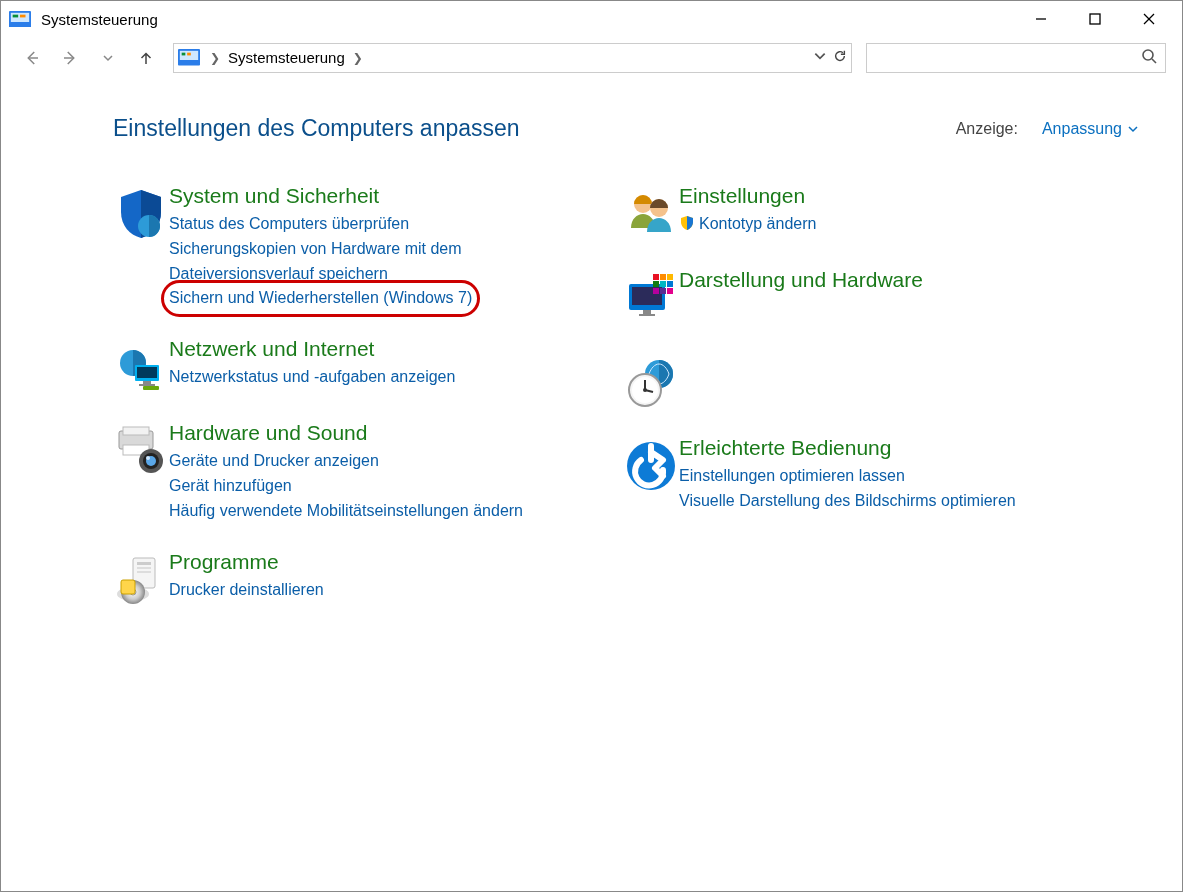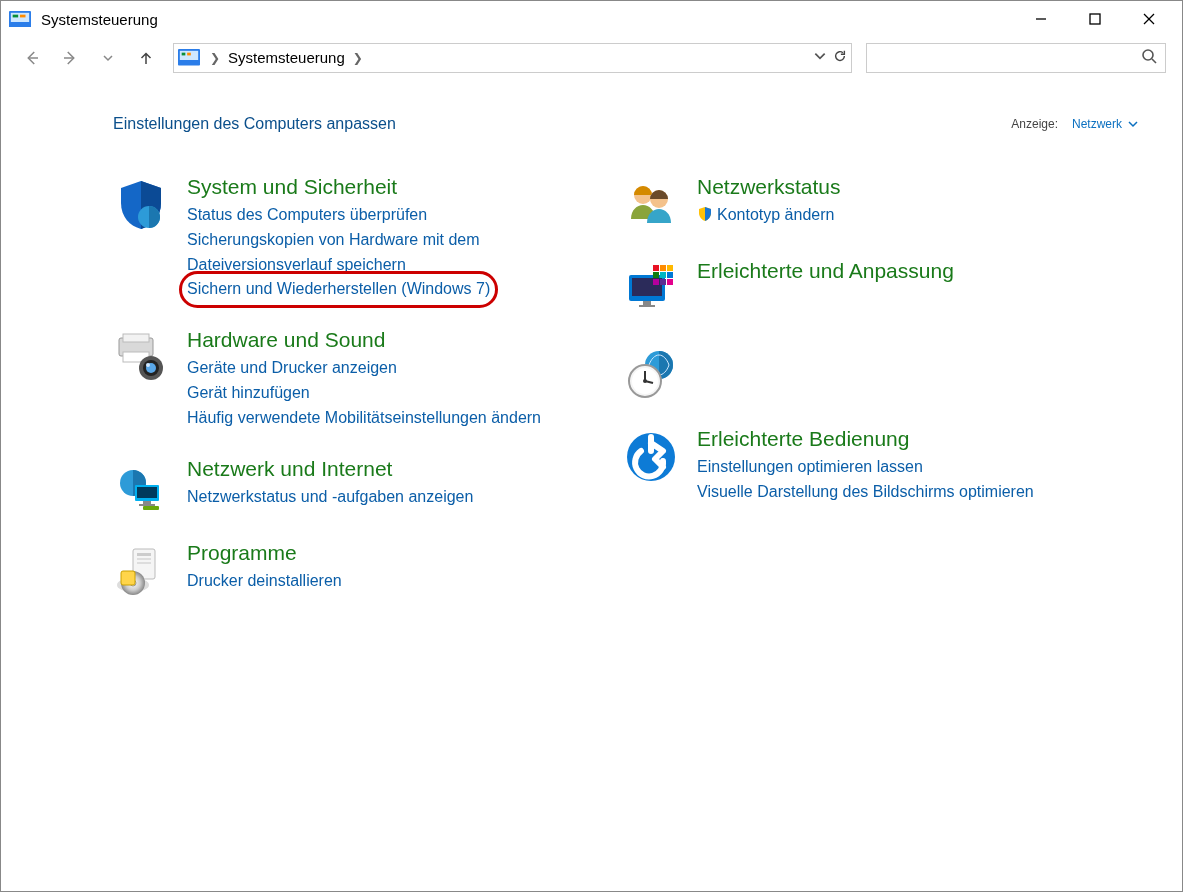--- a/index.html
+++ b/index.html
@@ -26,30 +26,30 @@
   .addr .crumb { font-size:15px; padding:2px 2px;}
   .addr .tail { margin-left:auto; display:flex; align-items:center; gap:6px; color:#555; }
   .addr .tail svg{width:14px;height:14px;}
   .searchbox { width: 300px; height:30px; border:1px solid #ccc; display:flex; align-items:center; padding:0 8px; color:#666;}
   .searchbox input { border:none; outline:none; flex:1; font-size:14px; height:100%; }
   .searchbox svg { width:16px; height:16px; color:#555;}
 
   
   .content { padding: 36px 44px 20px 112px; }
   .heading-row { display:flex; align-items:center; margin-bottom: 42px; }
-  .page-title { color:#0b4f8b; font-size:16px; font-weight:400; }
-  .view-right { margin-left:auto; display:flex; align-items:flex-start; gap:14px; font-size:12px;}
+  .page-title { color:#0b4f8b; font-size:23px; font-weight:400; }
+  .view-right { margin-left:auto; display:flex; align-items:flex-start; gap:24px; font-size:16px;}
   .view-label { color:#444; }
   .view-select { color:#0b70c0; display:flex; align-items:center; gap:6px;}
   .view-select svg{width:10px;height:10px;}
 
   .columns { display:flex; gap: 30px; }
   .col { flex: 0 0 480px; }
 
-  .category { display:flex; gap:18px; margin-bottom: 26px; }
+  .category { display:flex; margin-bottom: 26px; }
   .cat-icon { width:56px; height:56px; flex:0 0 56px; display:flex; align-items:flex-start; justify-content:center; margin-top:2px;}
   .cat-body {}
   .cat-title { color:#1a7a1a; font-size:21px; font-weight:400; margin-bottom:4px; }
   .link { color:#0b5ea8; font-size:16px; line-height:1.55; display:block; }
 
   
   .ring-wrap { position:relative; display:inline-block; }
   .ring { position:absolute; left:-8px; right:-8px; top:-6px; bottom:-6px; border:3px solid #cc0000; border-radius:22px; pointer-events:none;}
 
   
@@ -145,21 +145,21 @@
         </svg></span>
   </div>
 </div>
 
 <div class="content">
   <div class="heading-row">
     <div class="page-title">Einstellungen des Computers anpassen</div>
     <div class="view-right">
       <span class="view-label">Anzeige:</span>
       <span class="view-select">
-        <span>Netzwerk</span>
+        <span>Anpassung</span>
         <svg viewBox="0 0 10 10">
             <path d="M1 3 L5 7 L9 3" fill="none" stroke="#0b70c0" stroke-width="1.5"></path>
           </svg>
       </span>
     </div>
   </div>
 
   <div class="columns">
 
     <div class="col">
@@ -180,52 +180,52 @@
           <span class="ring-wrap">
             <a class="link">Sichern und Wiederherstellen (Windows 7)</a>
             <span class="ring"></span>
           </span>
         </div>
       </div>
 
       <div class="category">
         <div class="cat-icon">
           <svg viewBox="0 0 56 56">
+            <ellipse cx="20" cy="24" rx="13" ry="13" fill="#2d9bd8"></ellipse>
+              <path d="M20 11a13 13 0 0 1 0 26Z" fill="#1b77b0"></path>
+            <rect x="22" y="26" width="24" height="16" rx="1" fill="#00b0f0"></rect>
+              <rect x="24" y="28" width="20" height="11" fill="#003a5c"></rect>
+            <rect x="30" y="42" width="8" height="3" fill="#888"></rect>
+              <rect x="26" y="45" width="16" height="2" fill="#888"></rect>
+            <rect x="30" y="47" width="16" height="4" rx="1" fill="#6aa80c"></rect>
+          </svg>
+        </div>
+        <div class="cat-body">
+          <div class="cat-title">Netzwerk und Internet</div>
+          <a class="link">Netzwerkstatus und -aufgaben anzeigen</a>
+        </div>
+      </div>
+
+      <div class="category">
+        <div class="cat-icon">
+          <svg viewBox="0 0 56 56">
             <rect x="6" y="8" width="34" height="18" rx="2" fill="#d9d9d9" stroke="#999"></rect>
             <rect x="10" y="4" width="26" height="8" fill="#f2f2f2" stroke="#bbb"></rect>
             <rect x="10" y="22" width="26" height="10" fill="#fff" stroke="#bbb"></rect>
             <circle cx="38" cy="38" r="12" fill="#555"></circle>
               <circle cx="38" cy="38" r="8" fill="#222"></circle>
               <circle cx="38" cy="38" r="5" fill="#5aa7e8"></circle>
               <circle cx="35" cy="35" r="2" fill="#cfe8ff"></circle>
           </svg>
         </div>
         <div class="cat-body">
           <div class="cat-title">Hardware und Sound</div>
           <a class="link">Geräte und Drucker anzeigen</a>
           <a class="link">Gerät hinzufügen</a>
           <a class="link">Häufig verwendete Mobilitätseinstellungen ändern</a>
-        </div>
-      </div>
-
-      <div class="category">
-        <div class="cat-icon">
-          <svg viewBox="0 0 56 56">
-            <ellipse cx="20" cy="24" rx="13" ry="13" fill="#2d9bd8"></ellipse>
-              <path d="M20 11a13 13 0 0 1 0 26Z" fill="#1b77b0"></path>
-            <rect x="22" y="26" width="24" height="16" rx="1" fill="#00b0f0"></rect>
-              <rect x="24" y="28" width="20" height="11" fill="#003a5c"></rect>
-            <rect x="30" y="42" width="8" height="3" fill="#888"></rect>
-              <rect x="26" y="45" width="16" height="2" fill="#888"></rect>
-            <rect x="30" y="47" width="16" height="4" rx="1" fill="#6aa80c"></rect>
-          </svg>
-        </div>
-        <div class="cat-body">
-          <div class="cat-title">Netzwerk und Internet</div>
-          <a class="link">Netzwerkstatus und -aufgaben anzeigen</a>
         </div>
       </div>
 
       <div class="category">
         <div class="cat-icon">
           <svg viewBox="0 0 56 56">
             <rect x="20" y="6" width="22" height="30" rx="2" fill="#f5f5f5" stroke="#bbb"></rect>
             <rect x="24" y="10" width="14" height="3" fill="#ccc"></rect>
               <rect x="24" y="15" width="14" height="2" fill="#ddd"></rect>
               <rect x="24" y="19" width="14" height="2" fill="#ddd"></rect>
@@ -257,21 +257,21 @@
           <svg viewBox="0 0 56 56">
             <circle cx="20" cy="18" r="9" fill="#f4c28c"></circle>
               <path d="M11 18a9 9 0 0 1 18 0" fill="#d48a00"></path>
             <path d="M8 42c0-9 6-14 12-14s12 5 12 14Z" fill="#8aa43a"></path>
             <circle cx="36" cy="22" r="9" fill="#f4c28c"></circle>
               <path d="M27 22a9 9 0 0 1 18 0" fill="#6a4a2a"></path>
             <path d="M24 46c0-9 6-14 12-14s12 5 12 14Z" fill="#36a5c9"></path>
           </svg>
         </div>
         <div class="cat-body">
-          <div class="cat-title">Netzwerkstatus</div>
+          <div class="cat-title">Einstellungen</div>
           <a class="link">
             <span class="shield-mini">
                 <svg viewBox="0 0 16 16">
                   <path d="M8 1l6 2v4c0 4-3 7-6 8-3-1-6-4-6-8V3Z" fill="#ffc107"></path>
                   <path d="M8 1l6 2v4c0 4-3 7-6 8Z" fill="#1976d2"></path>
                 </svg>
               </span><span>Kontotyp ändern</span>
           </a>
         </div>
       </div>
@@ -290,21 +290,21 @@
               <rect x="0" y="7" width="6" height="6" fill="#107c10"></rect>
                 <rect x="7" y="7" width="6" height="6" fill="#00b7c3"></rect>
                 <rect x="14" y="7" width="6" height="6" fill="#0078d4"></rect>
               <rect x="0" y="14" width="6" height="6" fill="#b4009e"></rect>
                 <rect x="7" y="14" width="6" height="6" fill="#5c2d91"></rect>
                 <rect x="14" y="14" width="6" height="6" fill="#e3008c"></rect>
             </g>
           </svg>
         </div>
         <div class="cat-body">
-          <div class="cat-title">Erleichterte und Anpassung</div>
+          <div class="cat-title">Darstellung und Hardware</div>
         </div>
       </div>
 
       <div class="category">
         <div class="cat-icon">
           <svg viewBox="0 0 56 56">
             <circle cx="36" cy="20" r="14" fill="#2d9bd8"></circle>
               <path d="M36 6a14 14 0 0 1 0 28Z" fill="#1b77b0"></path>
               <path d="M26 20c2-6 6-10 10-10s8 4 10 10c-2 6-6 10-10 10s-8-4-10-10Z" fill="none" stroke="#cfe8ff" stroke-width="1"></path>
             <circle cx="22" cy="36" r="16" fill="#f5f5f5" stroke="#999" stroke-width="2"></circle>

